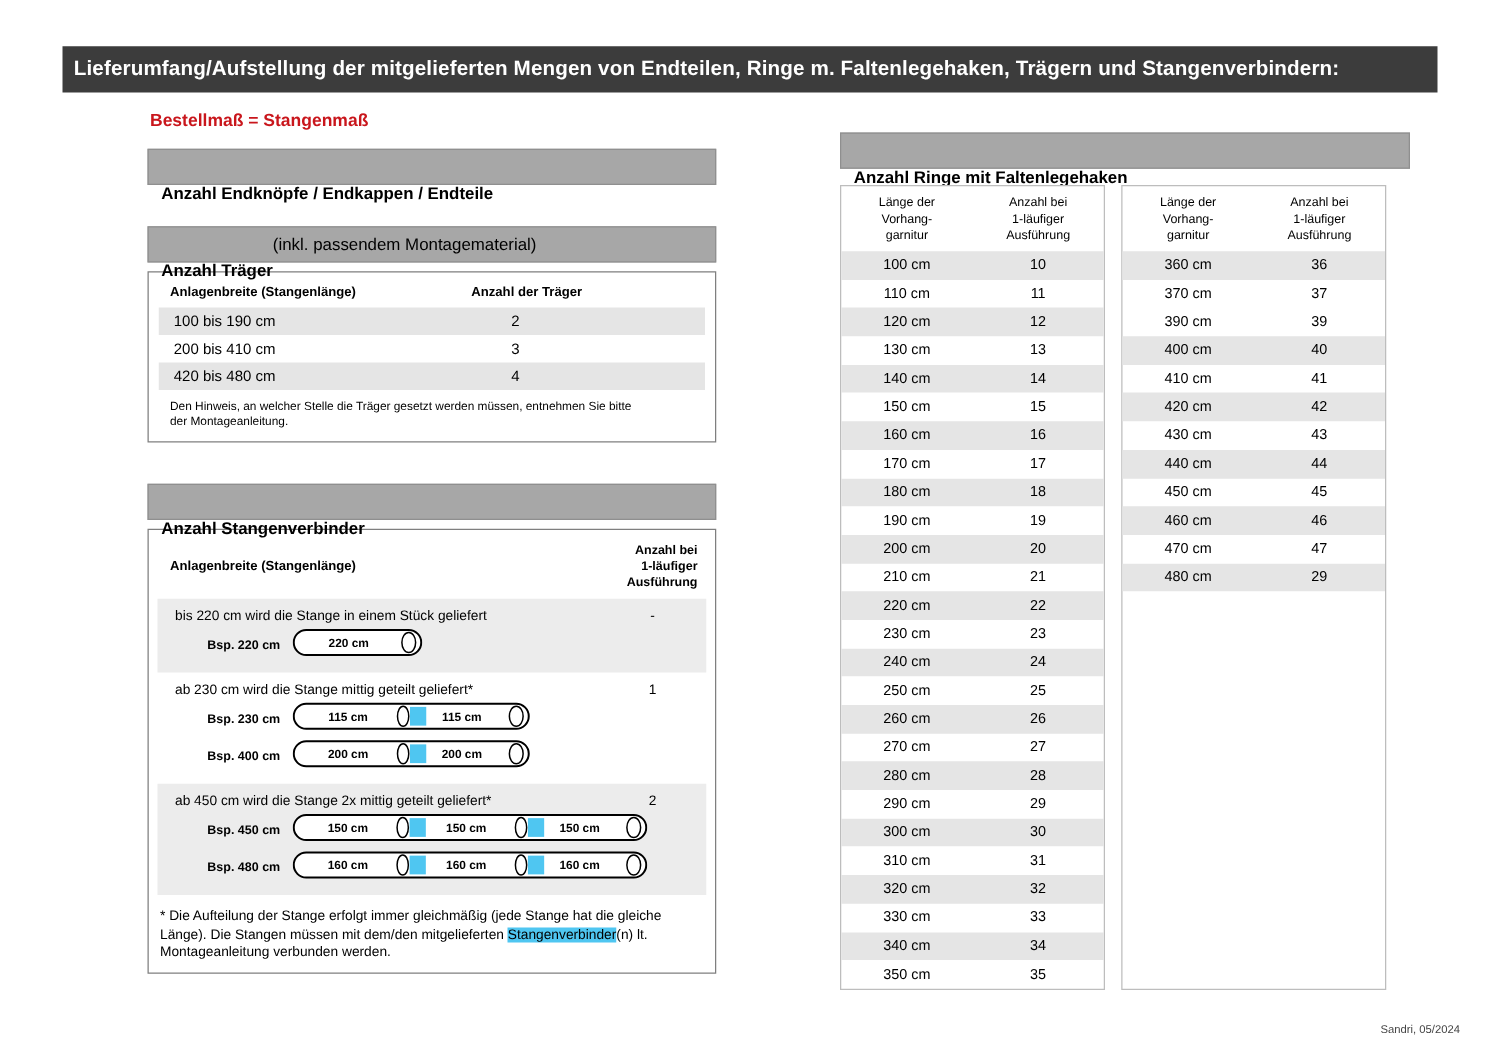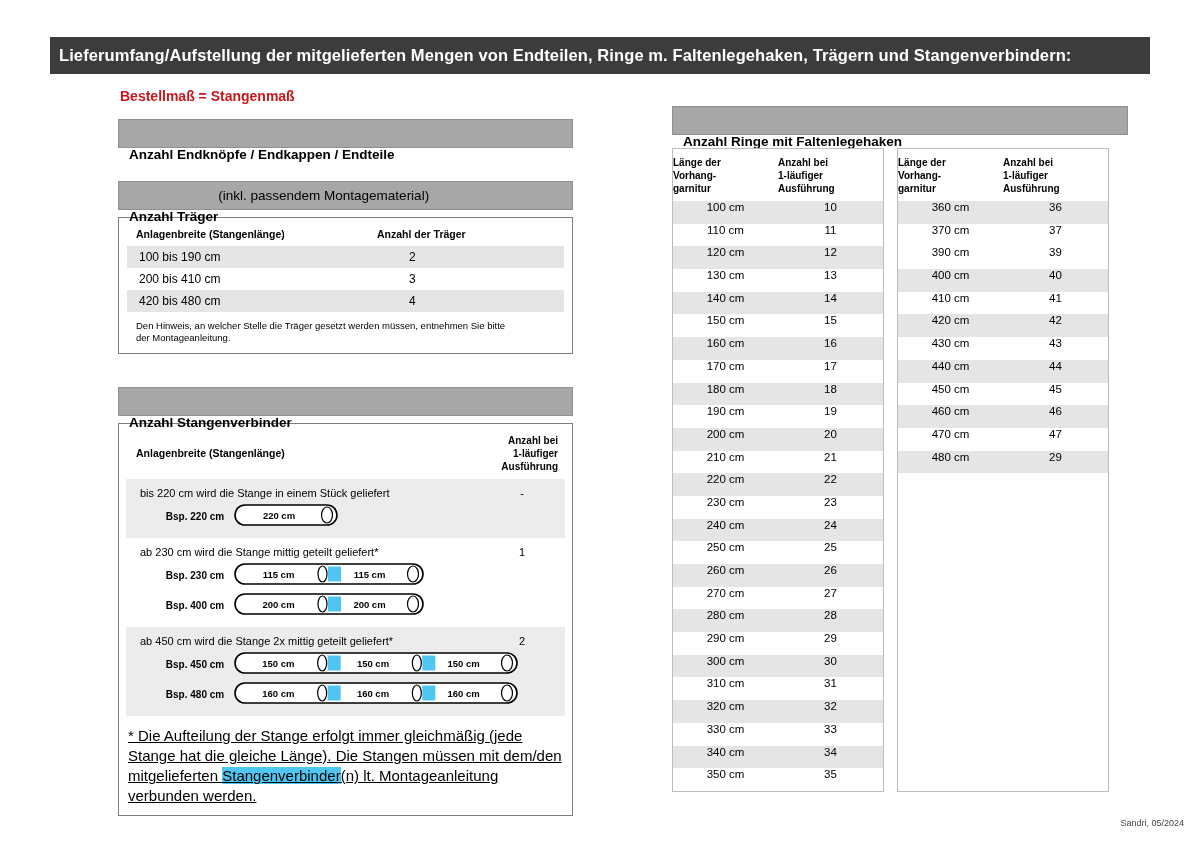--- a/index.html
+++ b/index.html
@@ -50,34 +50,34 @@
   .vb-header { display:flex; justify-content:space-between; align-items:center; padding:10px 14px 6px 17px; }
   .vb-header .c1 { font-size:10.5px; font-weight:bold; }
   .vb-header .c2 { font-size:10px; font-weight:bold; text-align:right; white-space:pre-line; line-height:1.3; }
   .vb-section { margin:0 7px; padding:5px 6px 6px 6px; }
   .vb-section.shade { background:var(--section-shade, #ececec); }
   .vb-textrow { display:flex; justify-content:space-between; align-items:flex-start; padding:3px 8px 3px 8px; }
   .vb-text { font-size:11px; }
   .vb-count { width:58px; text-align:center; font-size:11px; flex:none; }
   .vb-example { display:flex; align-items:center; padding:3px 0 3px 24px; height:30px; }
   .vb-bsp { width:78px; font-size:10px; font-weight:bold; flex:none;text-align:center; }
-  .footnote { margin:10px 9px 2px 9px; font-size:15px; line-height:1.35; width:440px;text-decoration:underline; }
+  .footnote { margin:10px 9px 2px 9px; font-size:11px; line-height:1.35; width:440px; }
   .footnote .hl { background:var(--connector-blue, #4fc6f1); }
 
   
   .ring-tables { display:flex; gap:13px; margin-top:13px; }
   .ring-table { width:212px; border:1px solid #bdbdbd; background:#fff; }
   .ring-head { display:flex; padding:7px 0 6px 0; }
-  .ring-head .th { width:50%; text-align:left; font-size:10px; font-weight:bold; white-space:pre-line; line-height:1.3; }
-  .ring-row { display:flex; height:22.7px; font-size:11.5px; }
+  .ring-head .th { width:50%; text-align:center; font-size:10px; font-weight:normal; white-space:pre-line; line-height:1.3; }
+  .ring-row { display:flex; align-items:center; height:22.7px; font-size:11.5px; }
   .ring-row.shade { background:var(--row-shade, #e6e6e6); }
   .ring-row span { width:50%; text-align:center; }
 
   .footer {
-    position:absolute; right:16px; top:818px; font-size:9px; color:#444;
+    position:absolute; right:32px; top:818px; font-size:9px; color:#444;
   }
 </style>
 </head>
 <body>
 
 <div class="page">
 
   <div class="title-bar">
     <span>Lieferumfang/Aufstellung der mitgelieferten Mengen von Endteilen, Ringe m. Faltenlegehaken, Trägern und Stangenverbindern:</span>
   </div>

